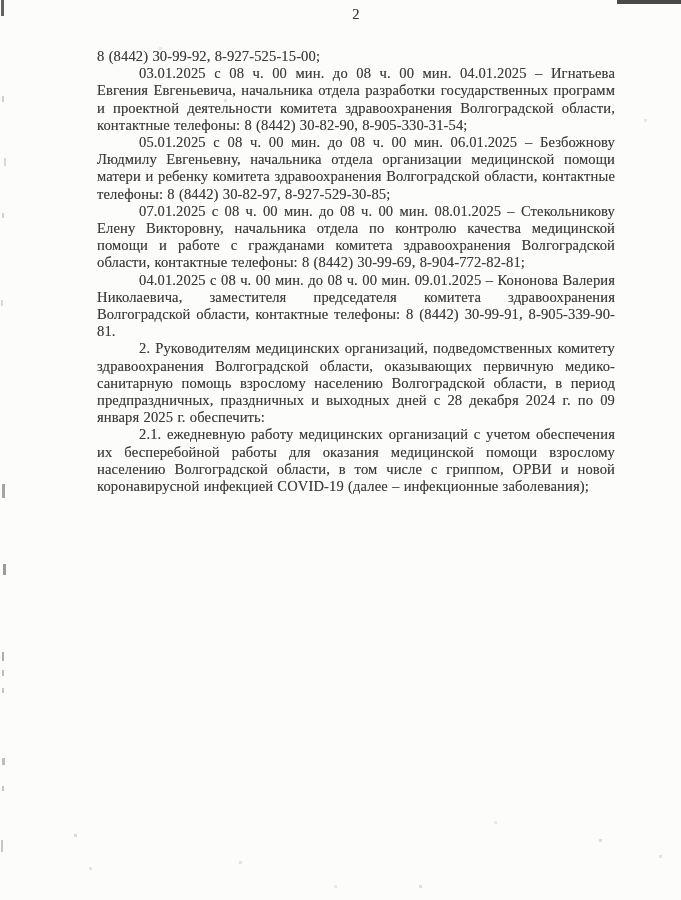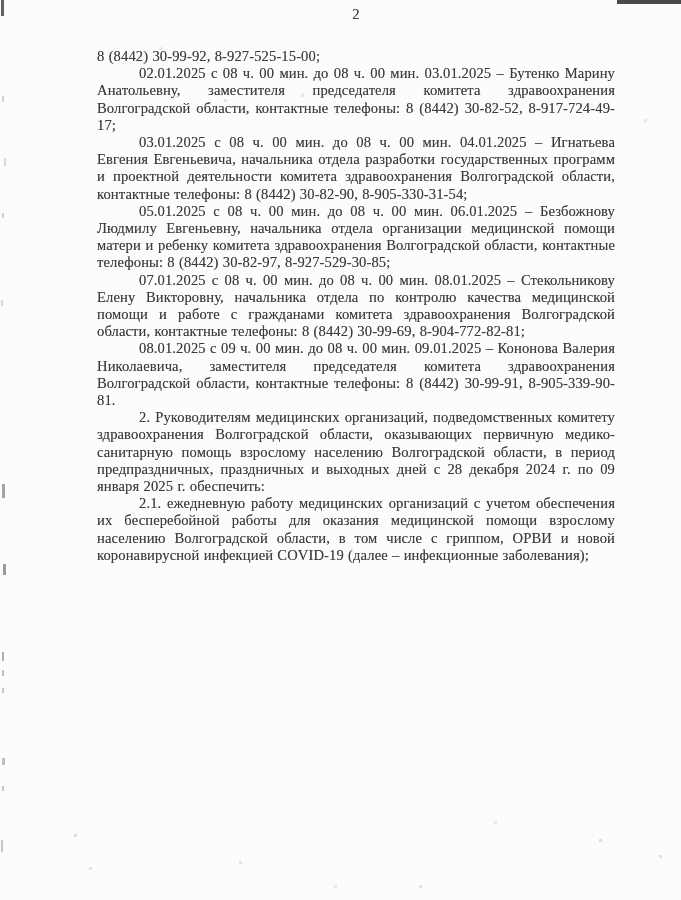--- a/index.html
+++ b/index.html
@@ -90,25 +90,24 @@
 </style>
 </head>
 <body>
 
 <div class="sheet">
 
   <div class="page-number">2</div>
 
   <div class="content">
     <p class="no-indent">8 (8442) 30-99-92, 8-927-525-15-00;</p>
-    <p>02.01.2025 с 08 ч. 00 мин. до 08 ч. 00 мин. 03.01.2025 – Бутенко Марину Анатольевну, заместителя председателя комитета здравоохранения Волгоградской области, контактные телефоны: 8 (8442) 30-82-52, 8-917-724-49-17;</p>
     <p>03.01.2025 с 08 ч. 00 мин. до 08 ч. 00 мин. 04.01.2025 – Игнатьева Евгения Евгеньевича, начальника отдела разработки государственных программ и проектной деятельности комитета здравоохранения Волгоградской области, контактные телефоны: 8 (8442) 30-82-90, 8-905-330-31-54;</p>
     <p>05.01.2025 с 08 ч. 00 мин. до 08 ч. 00 мин. 06.01.2025 – Безбожнову Людмилу Евгеньевну, начальника отдела организации медицинской помощи матери и ребенку комитета здравоохранения Волгоградской области, контактные телефоны: 8 (8442) 30-82-97, 8-927-529-30-85;</p>
     <p>07.01.2025 с 08 ч. 00 мин. до 08 ч. 00 мин. 08.01.2025 – Стекольникову Елену Викторовну, начальника отдела по контролю качества медицинской помощи и работе с гражданами комитета здравоохранения Волгоградской области, контактные телефоны: 8 (8442) 30-99-69, 8-904-772-82-81;</p>
-    <p>08.01.2025 с 09 ч. 00 мин. до 08 ч. 00 мин. 09.01.2025 – Кононова Валерия Николаевича, заместителя председателя комитета здравоохранения Волгоградской области, контактные телефоны: 8 (8442) 30-99-91, 8-905-339-90-81.</p>
+    <p>04.01.2025 с 08 ч. 00 мин. до 08 ч. 00 мин. 09.01.2025 – Кононова Валерия Николаевича, заместителя председателя комитета здравоохранения Волгоградской области, контактные телефоны: 8 (8442) 30-99-91, 8-905-339-90-81.</p>
     <p>2. Руководителям медицинских организаций, подведомственных комитету здравоохранения Волгоградской области, оказывающих первичную медико-санитарную помощь взрослому населению Волгоградской области, в период предпраздничных, праздничных и выходных дней с 28 декабря 2024 г. по 09 января 2025 г. обеспечить:</p>
     <p>2.1. ежедневную работу медицинских организаций с учетом обеспечения их бесперебойной работы для оказания медицинской помощи взрослому населению Волгоградской области, в том числе с гриппом, ОРВИ и новой коронавирусной инфекцией COVID-19 (далее – инфекционные заболевания);</p>
   </div>
 
   <div class="artifact art-topleft"></div>
   <div class="artifact art-topright"></div>
   <div class="artifact m1"></div>
   <div class="artifact m2"></div>
   <div class="artifact m3"></div>
   <div class="artifact m4"></div>

